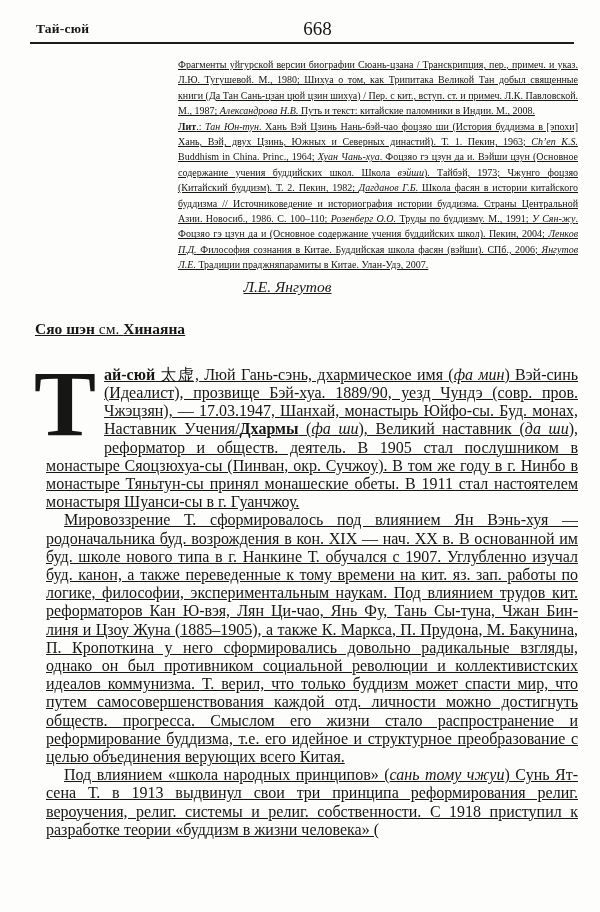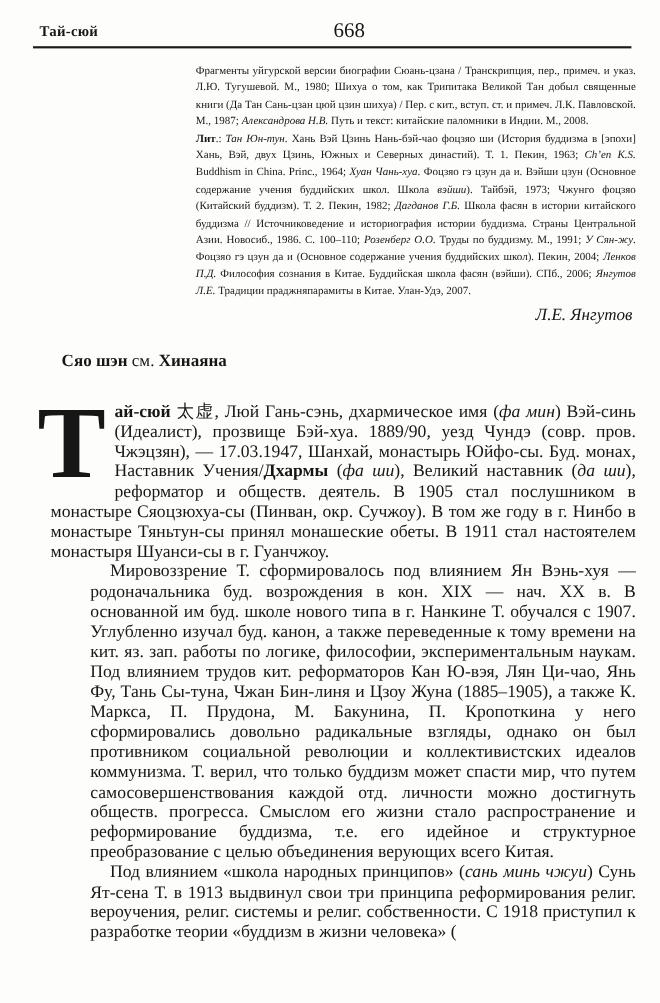--- a/index.html
+++ b/index.html
@@ -12,20 +12,21 @@
     height: 912px;
     overflow: hidden;
     font-family: "Liberation Serif", "DejaVu Serif", serif;
     color: #161616;
     background: #fdfdfc;
   }
   .page {
     position: relative;
     width: 600px;
     height: 804px;
+    text-decoration: underline;
   }
   
   .running-head {
     position: relative;
     height: 40px;
   }
   .head-title {
     position: absolute;
     left: 36px;
     bottom: 3px;
@@ -54,45 +55,44 @@
     line-height: 15.4px;
     text-align: justify;
   }
   .biblio p {
     margin: 0;
     padding: 0;
   }
   
   .signature {
     margin: 5px 25px 0 0;
-    text-align: right;
+    text-align: center;
     font-size: 15.5px;
     font-style: italic;
     line-height: 18px;
   }
   
   .crossref {
-    margin: 24px 22px 0 56px;
+    margin: 24px 22px 0 35px;
     font-size: 15.5px;
     line-height: 18px;
   }
   
   .article {
     margin: 28px 22px 0 46px;
     font-size: 16px;
     line-height: 18.2px;
     text-align: justify;
   }
   .article p {
     margin: 0;
     padding: 0;
   }
   .article p.indent {
     text-indent: 18px;
-    margin-left: 36px;
   }
   .dropcap {
     float: left;
     font-size: 93px;
     line-height: 73px;
     font-weight: bold;
     margin: 1px 8px 0 -12px;
     font-family: "Liberation Serif", "DejaVu Serif", serif;
   }
   
@@ -115,16 +115,16 @@
     <p><span class="run-b">Лит</span><span>.: </span><span class="run-i">Тан Юн-тун</span><span>. Хань Вэй Цзинь Нань-бэй-чао фоцзяо ши (История буддизма в [эпохи] Хань, Вэй, двух Цзинь, Южных и Северных династий). Т. 1. Пекин, 1963; </span><span class="run-i">Ch’en K.S.</span><span> Buddhism in China. Princ., 1964; </span><span class="run-i">Хуан Чань-хуа</span><span>. Фоцзяо гэ цзун да и. Вэйши цзун (Основное содержание учения буддийских школ. Школа </span><span class="run-i">вэйши</span><span>). Тайбэй, 1973; Чжунго фоцзяо (Китайский буддизм). Т. 2. Пекин, 1982; </span><span class="run-i">Дагданов Г.Б.</span><span> Школа фасян в истории китайского буддизма // Источниковедение и историография истории буддизма. Страны Центральной Азии. Новосиб., 1986. С. 100–110; </span><span class="run-i">Розенберг О.О.</span><span> Труды по буддизму. М., 1991; </span><span class="run-i">У Сян-жу</span><span>. Фоцзяо гэ цзун да и (Основное содержание учения буддийских школ). Пекин, 2004; </span><span class="run-i">Ленков П.Д.</span><span> Философия сознания в Китае. Буддийская школа фасян (вэйши). СПб., 2006; </span><span class="run-i">Янгутов Л.Е.</span><span> Традиции праджняпарамиты в Китае. Улан-Удэ, 2007.</span></p>
   </section>
 
   <p class="signature">Л.Е. Янгутов</p>
 
   <p class="crossref"><span class="run-b">Сяо шэн</span><span> см. </span><span class="run-b">Хинаяна</span></p>
 
   <article class="article">
     <p><span class="dropcap">Т</span><span class="run-b">ай-сюй</span><span> 太虚, Люй Гань-сэнь, дхармическое имя (</span><span class="run-i">фа мин</span><span>) Вэй-синь (Идеалист), прозвище Бэй-хуа. 1889/90, уезд Чундэ (совр. пров. Чжэцзян), — 17.03.1947, Шанхай, монастырь Юйфо-сы. Буд. монах, Наставник Учения/</span><span class="run-b">Дхармы</span><span> (</span><span class="run-i">фа ши</span><span>), Великий наставник (</span><span class="run-i">да ши</span><span>), реформатор и обществ. деятель. В 1905 стал послушником в монастыре Сяоцзюхуа-сы (Пинван, окр. Сучжоу). В том же году в г. Нинбо в монастыре Тяньтун-сы принял монашеские обеты. В 1911 стал настоятелем монастыря Шуанси-сы в г. Гуанчжоу.</span></p>
     <p class="indent"><span>Мировоззрение Т. сформировалось под влиянием Ян Вэнь-хуя — родоначальника буд. возрождения в кон. XIX — нач. XX в. В основанной им буд. школе нового типа в г. Нанкине Т. обучался с 1907. Углубленно изучал буд. канон, а также переведенные к тому времени на кит. яз. зап. работы по логике, философии, экспериментальным наукам. Под влиянием трудов кит. реформаторов Кан Ю-вэя, Лян Ци-чао, Янь Фу, Тань Сы-туна, Чжан Бин-линя и Цзоу Жуна (1885–1905), а также К. Маркса, П. Прудона, М. Бакунина, П. Кропоткина у него сформировались довольно радикальные взгляды, однако он был противником социальной революции и коллективистских идеалов коммунизма. Т. верил, что только буддизм может спасти мир, что путем самосовершенствования каждой отд. личности можно достигнуть обществ. прогресса. Смыслом его жизни стало распространение и реформирование буддизма, т.е. его идейное и структурное преобразование с целью объединения верующих всего Китая.</span></p>
-    <p class="indent"><span>Под влиянием «школа народных принципов» (</span><span class="run-i">сань минь чжуи</span><span>) Сунь Ят-сена Т. в 1913 выдвинул свои три принципа реформирования религ. вероучения, религ. системы и религ. собственности. С 1918 приступил к разработке теории «буддизм в жизни человека» (</span></p>
+    <p class="indent"><span>Под влиянием «школа народных принципов» (</span><span class="run-i">сань тому чжуи</span><span>) Сунь Ят-сена Т. в 1913 выдвинул свои три принципа реформирования религ. вероучения, религ. системы и религ. собственности. С 1918 приступил к разработке теории «буддизм в жизни человека» (</span></p>
   </article>
 
 </div>
 
 </body></html>

